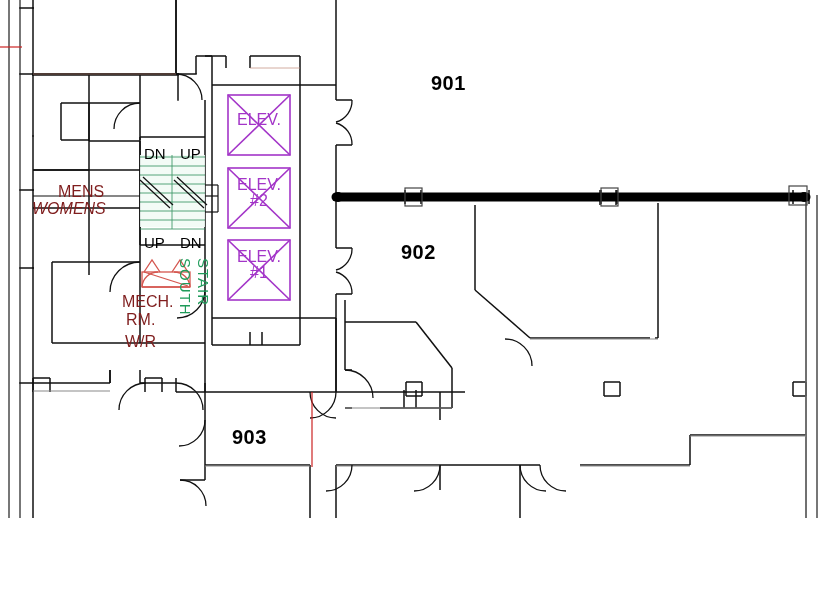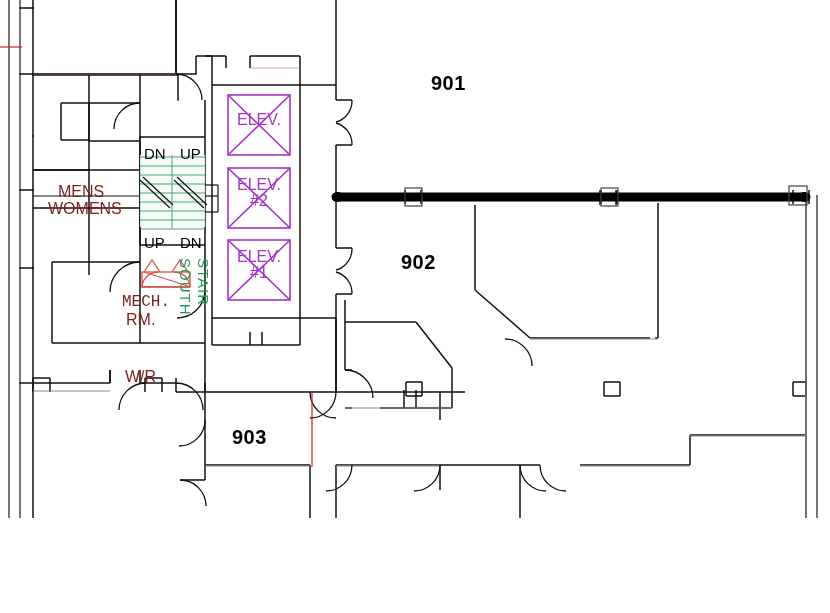--- a/index.html
+++ b/index.html
@@ -431,28 +431,28 @@
 
     <g fill="none" stroke="#444444" stroke-width="1.2">
       <rect x="405" y="188" width="17" height="18" fill="#ffffff" fill-opacity="0"></rect>
       <rect x="601" y="188" width="17" height="18" fill="#ffffff" fill-opacity="0"></rect>
       <rect x="789" y="186" width="18" height="19" fill="#ffffff" fill-opacity="0"></rect>
     </g>
 
   </svg>
 
   <div class="txt room-num" style="left:431px; top:73px;">901</div>
-  <div class="txt room-num" style="left:401px; top:252px;">902</div>
+  <div class="txt room-num" style="left:401px; top:242px;">902</div>
   <div class="txt room-num" style="left:212px; top:427px;margin-left:20px;">903</div>
 
   <div class="txt room-label" style="left:58px; top:184px;">MENS</div>
-  <div class="txt room-label" style="left:48px; top:201px;">WOMENS</div>
-  <div class="txt room-label" style="left:122px; top:294px;font-family:Liberation Mono, monospace;">MECH.</div>
+  <div class="txt room-label" style="left:32px; top:201px;font-style:italic;">WOMENS</div>
+  <div class="txt room-label" style="left:122px; top:294px;">MECH.</div>
   <div class="txt room-label" style="left:126px; top:312px;">RM.</div>
-  <div class="txt room-label" style="left:125px; top:334px;margin-top:35px;">W/R</div>
+  <div class="txt room-label" style="left:125px; top:334px;">W/R</div>
 
   <div class="txt stair-label" style="left:144px; top:146px;">DN</div>
   <div class="txt stair-label" style="left:180px; top:146px;">UP</div>
   <div class="txt stair-label" style="left:144px; top:235px;">UP</div>
   <div class="txt stair-label" style="left:180px; top:235px;">DN</div>
 
   <div class="txt vert-label" style="left:178px; top:258px;">SOUTH</div>
   <div class="txt vert-label" style="left:196px; top:258px;">STAIR</div>
 
   <div class="txt elev-label" style="left:228px; top:111px; width:62px;">ELEV.</div>

